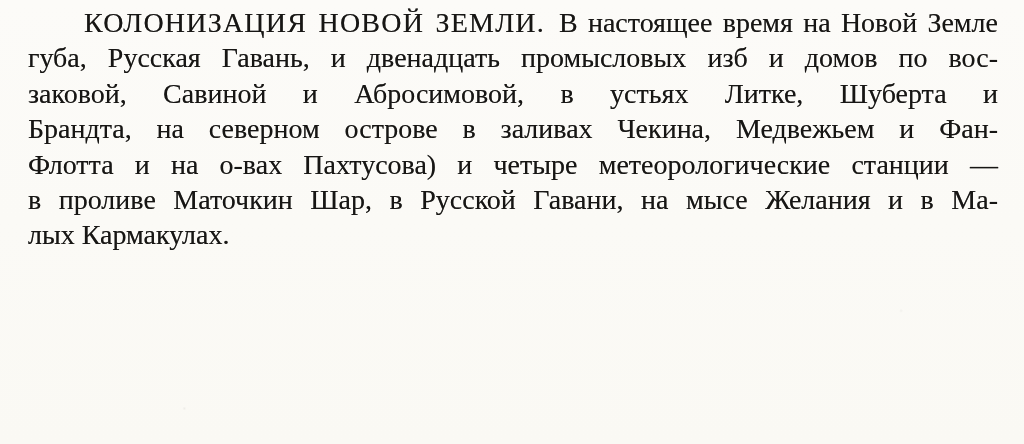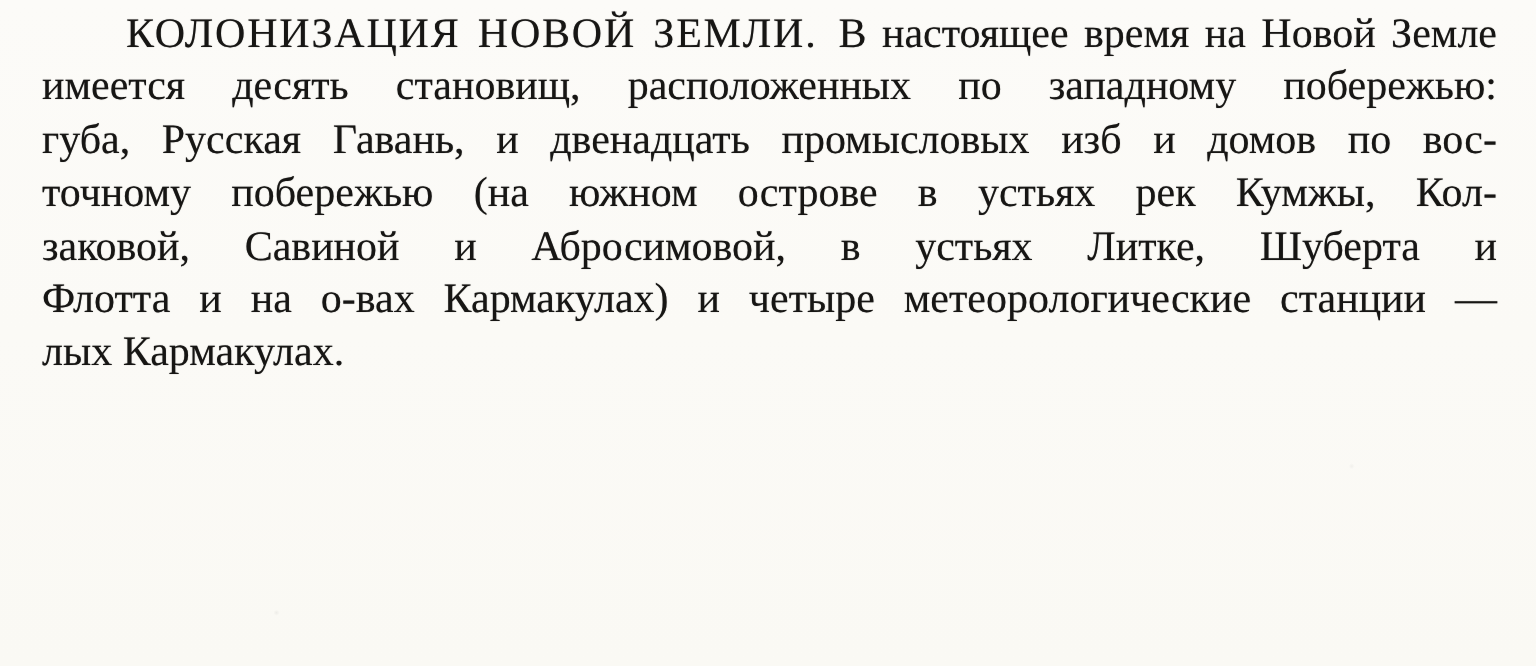--- a/index.html
+++ b/index.html
@@ -43,19 +43,19 @@
   .title {
     letter-spacing: 1.2px;
     margin-right: 14px;
   }
 </style>
 </head>
 <body>
 
 <div class="page">
   <div class="line first"><span class="title">КОЛОНИЗАЦИЯ НОВОЙ ЗЕМЛИ.</span><span>В настоящее время на Новой Земле</span></div>
-  <div class="line">имеется десять становищ, расположенных по западному побережью:</div>
   <div class="line">губа, Русская Гавань, и двенадцать промысловых изб и домов по вос-</div>
-  <div class="line">точному побережью (на южном острове в устьях рек Кумжы, Кол-</div>
   <div class="line">заковой, Савиной и Абросимовой, в устьях Литке, Шуберта и</div>
-  <div class="line">Флотта и на о-вах Кармакулах) и четыре метеорологические станции —</div>
+  <div class="line">Брандта, на северном острове в заливах Чекина, Медвежьем и Фан-</div>
+  <div class="line">Флотта и на о-вах Пахтусова) и четыре метеорологические станции —</div>
+  <div class="line">в проливе Маточкин Шар, в Русской Гавани, на мысе Желания и в Ма-</div>
   <div class="line last">лых Кармакулах.</div>
 </div>
 
 </body></html>

